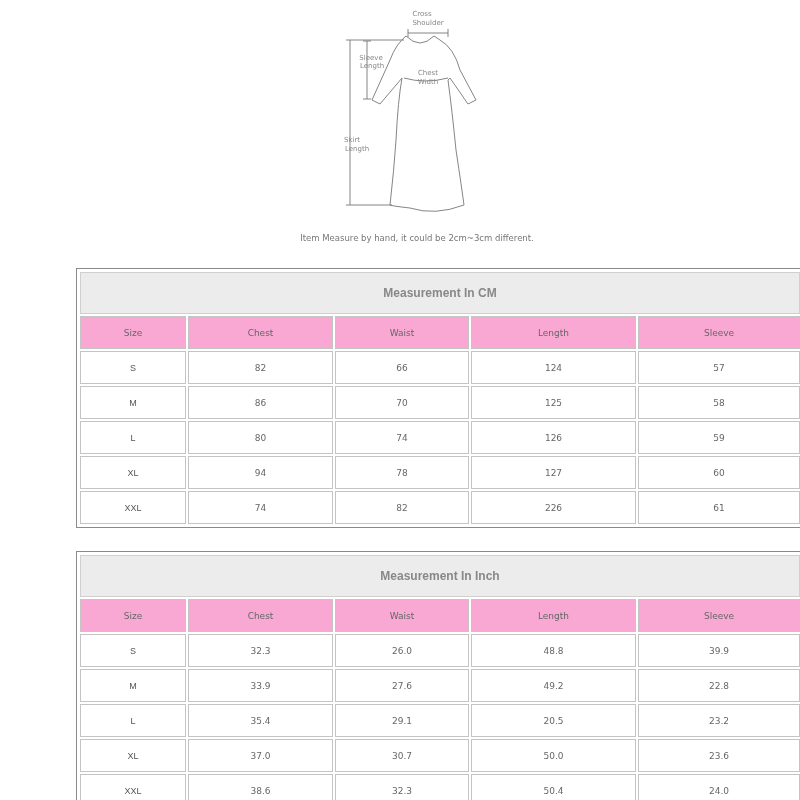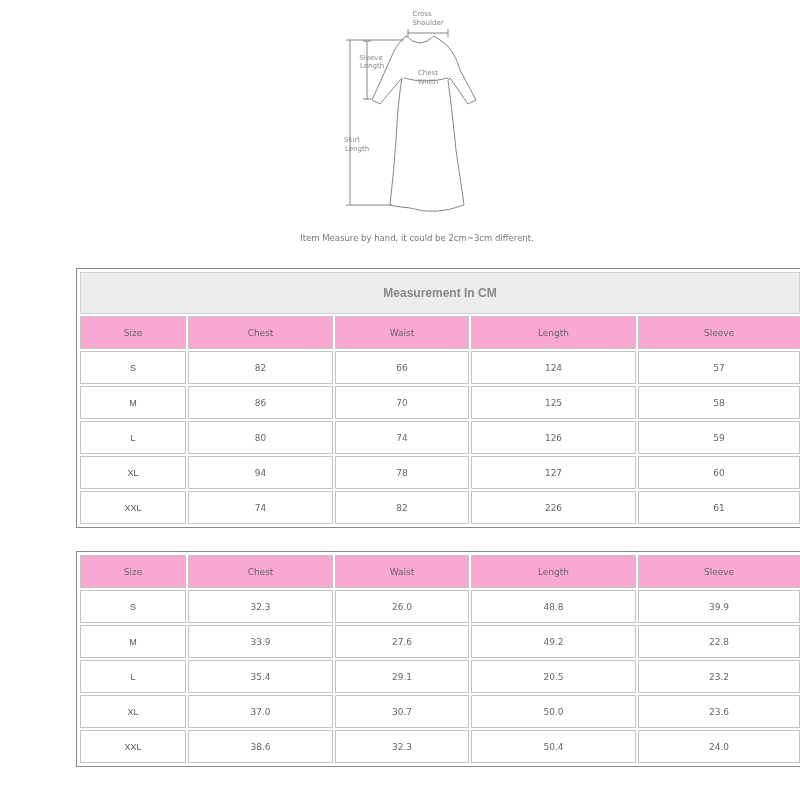--- a/index.html
+++ b/index.html
@@ -152,20 +152,23 @@
 <div class="size-table-wrap wrap-inch">
   <table class="size-table">
     <colgroup>
       <col class="col-size">
         <col class="col-chest">
         <col class="col-waist">
         <col class="col-length">
         <col>
     </colgroup>
     <tbody>
+        <tr class="title-row">
+      <td colspan="5">Measurement In Inch</td>
+    </tr>
     <tr class="head-row">
       <td>Size</td>
       <td>Chest</td>
       <td>Waist</td>
       <td>Length</td>
       <td>Sleeve</td>
     </tr>
     <tr>
       <td class="size-cell">S</td>
       <td>32.3</td>

